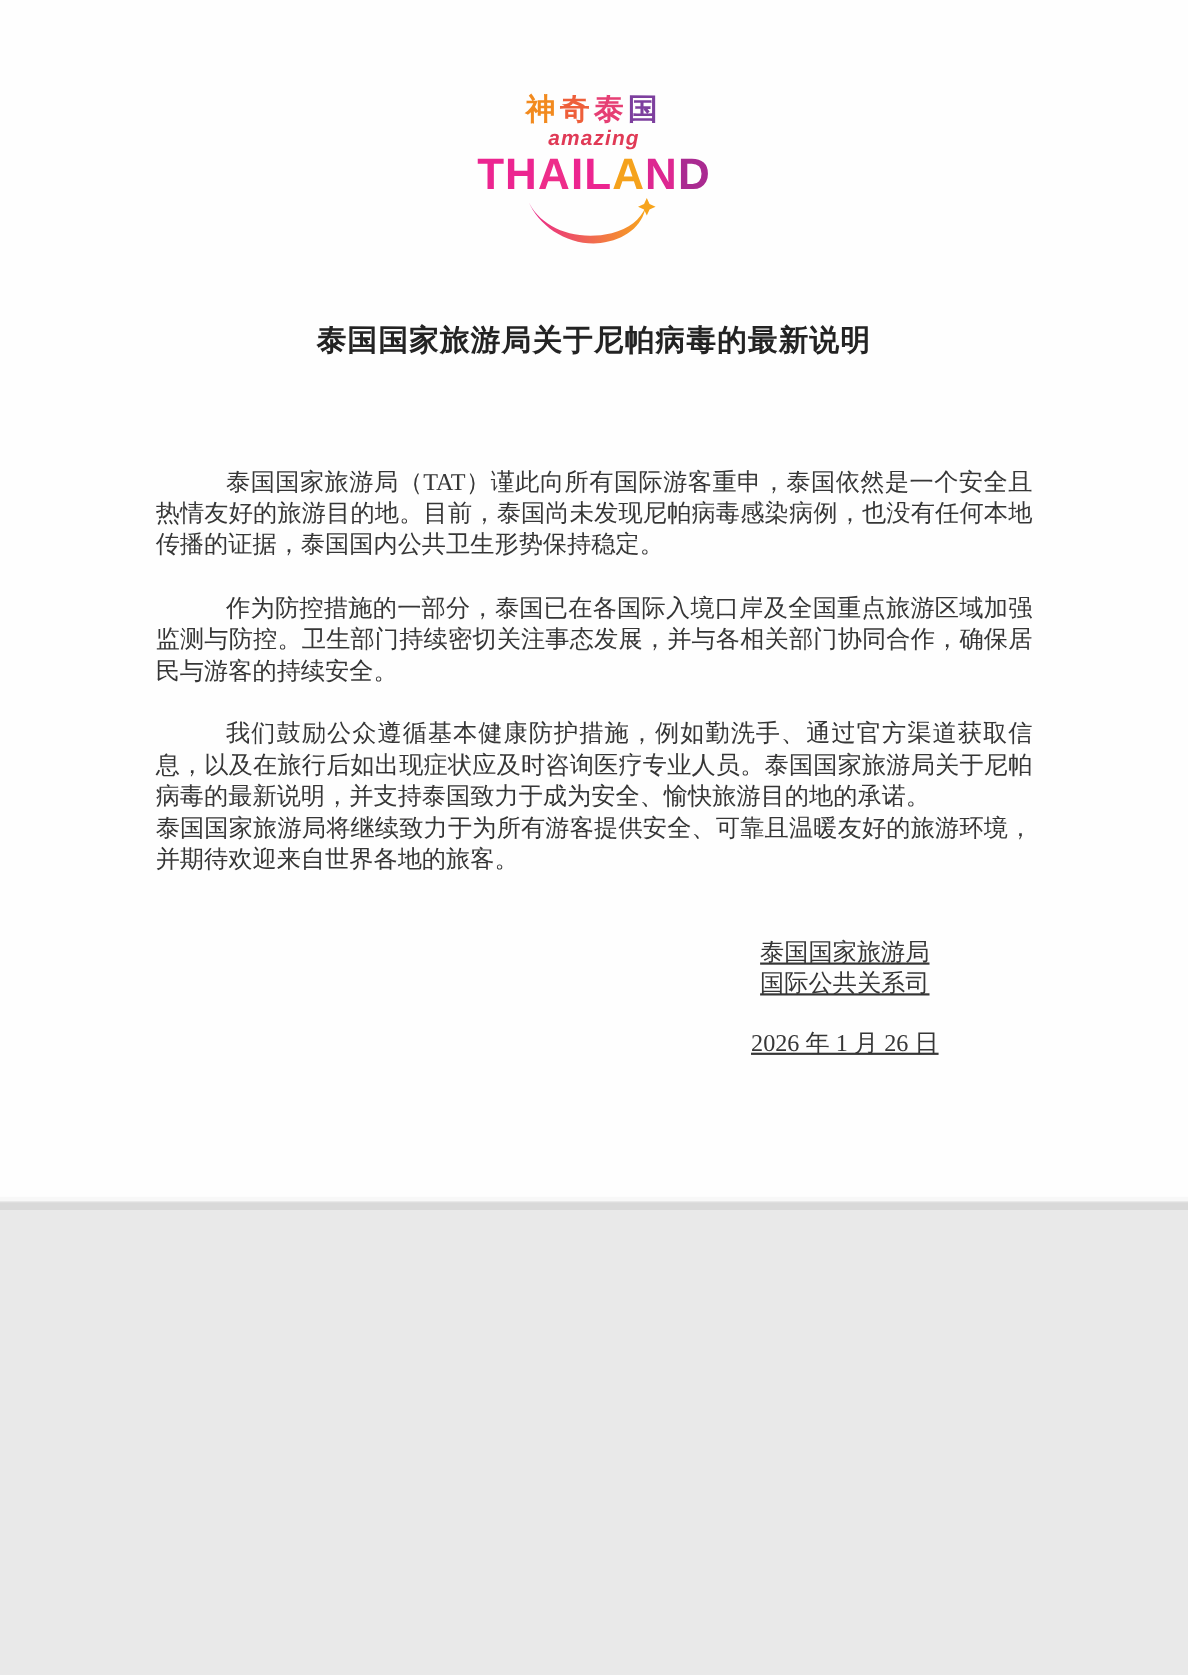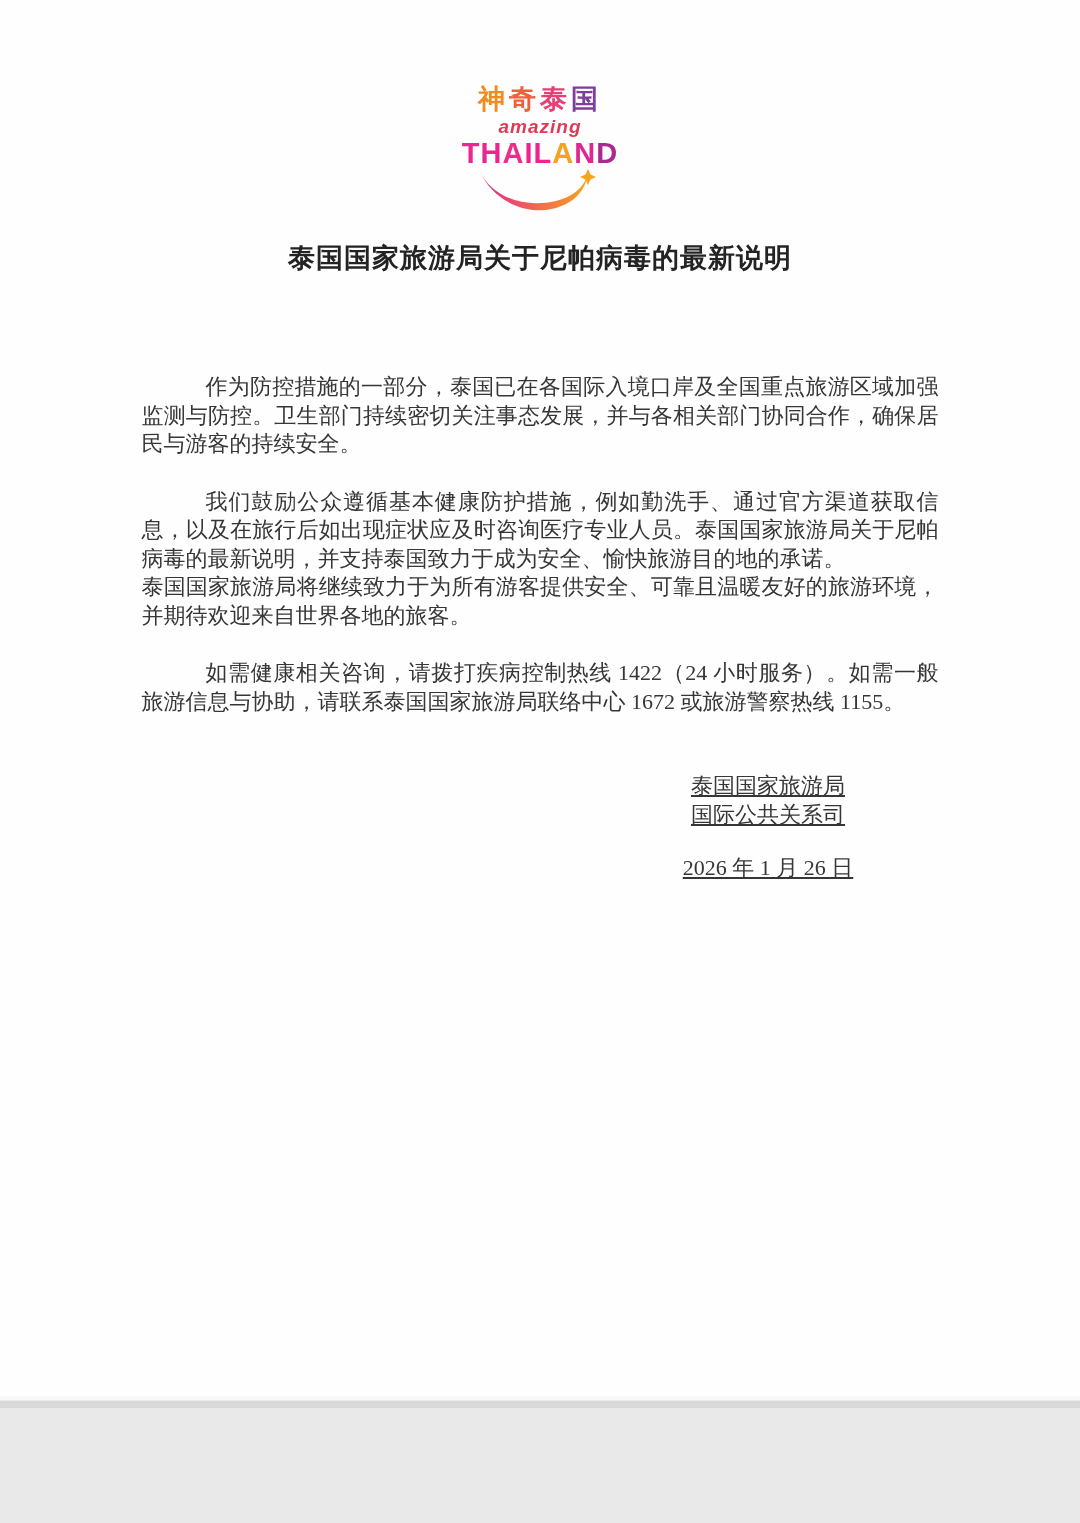--- a/index.html
+++ b/index.html
@@ -1,46 +1,46 @@
 <!DOCTYPE html>
 <html lang="zh"><head>
 <meta charset="utf-8">
 <style>
   * { box-sizing: border-box; }
   html, body { margin: 0; padding: 0; background: #e9e9e9; }
   .page {
     position: relative;
     width: 1080px;
-    height: 1408px;
+    height: 1100px;
     margin: 0 auto;
     background: #fefefe;
     font-family: "Liberation Serif", "DejaVu Serif", serif;
     color: #363636;
     overflow: hidden;
   }
 
   
   .logo { padding-top: 86px; text-align: center; line-height: 1; }
   .logo-cn {
     font-family: "Liberation Sans", "DejaVu Sans", sans-serif;
     font-size: 27px; font-weight: bold; letter-spacing: 4px;
   }
   .logo-amazing {
     font-family: "Liberation Sans", "DejaVu Sans", sans-serif;
     font-size: 19px; font-weight: bold; margin-top: 4px; letter-spacing: 1px;
   }
   .logo-thailand {
     font-family: "Liberation Sans", "DejaVu Sans", sans-serif;
-    font-size: 29px; font-weight: bold; letter-spacing: 1px; margin-top: 3px;
+    font-size: 40px; font-weight: bold; letter-spacing: 1px; margin-top: 3px;
   }
   .swoosh { display: block; margin: 1px auto 0; }
 
   
   .title {
-    margin: 30px 0 0;
+    margin: 70px 0 0;
     text-align: center;
     font-size: 27px;
     font-weight: bold;
     color: #232323;
     letter-spacing: 1px;
     line-height: 34px;
   }
 
   
   .content {
@@ -97,24 +97,24 @@
         </linearGradient>
       </defs>
       <path d="M6,2 C16,26 48,40 82,32 C98,28 108,20 113,8 C110,26 94,38 72,41 C44,44 16,27 6,2 Z" fill="url(#swooshGrad)"></path>
       <polygon fill="#f7a41c" points="114,0 116.5,5.5 122,8 116.5,10.5 114,16 111.5,10.5 106,8 111.5,5.5"></polygon>
     </svg>
   </header>
 
   <h1 class="title">泰国国家旅游局关于尼帕病毒的最新说明</h1>
 
   <main class="content">
+    <p class="para">泰国国家旅游局（TAT）谨此向所有国际游客重申，泰国依然是一个安全且热情友好的旅游目的地。目前，泰国尚未发现尼帕病毒感染病例，也没有任何本地传播的证据，泰国国内公共卫生形势保持稳定。</p>
     <p class="para">作为防控措施的一部分，泰国已在各国际入境口岸及全国重点旅游区域加强监测与防控。卫生部门持续密切关注事态发展，并与各相关部门协同合作，确保居民与游客的持续安全。</p>
     <p class="para tight">我们鼓励公众遵循基本健康防护措施，例如勤洗手、通过官方渠道获取信息，以及在旅行后如出现症状应及时咨询医疗专业人员。泰国国家旅游局关于尼帕病毒的最新说明，并支持泰国致力于成为安全、愉快旅游目的地的承诺。</p>
     <p class="para no-indent">泰国国家旅游局将继续致力于为所有游客提供安全、可靠且温暖友好的旅游环境，并期待欢迎来自世界各地的旅客。</p>
-    <p class="para">如需健康相关咨询，请拨打疾病控制热线 1422（24 小时服务）。如需一般旅游信息与协助，请联系泰国国家旅游局联络中心 1672 或旅游警察热线 1155。</p>
   </main>
 
   <div class="signature">
     <div>泰国国家旅游局</div>
     <div>国际公共关系司</div>
     <div class="date">2026 年 1 月 26 日</div>
   </div>
 
   <footer class="bottom-bar" style="background: rgb(217, 217, 217);"></footer>
 

